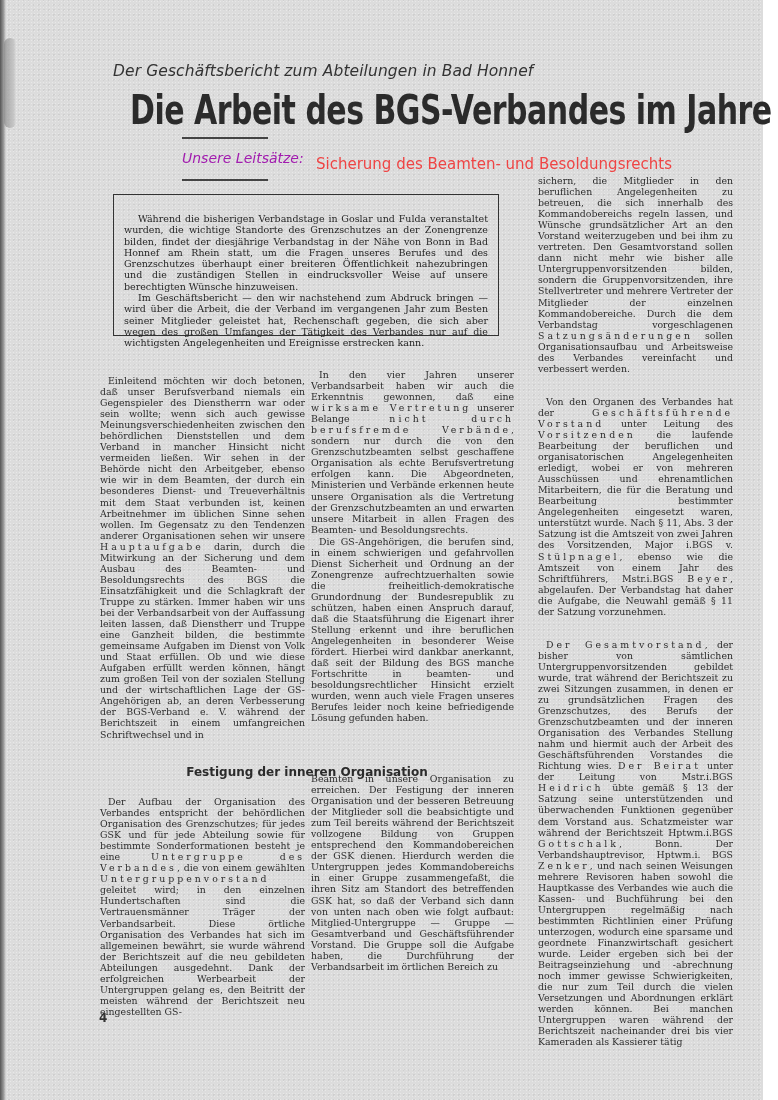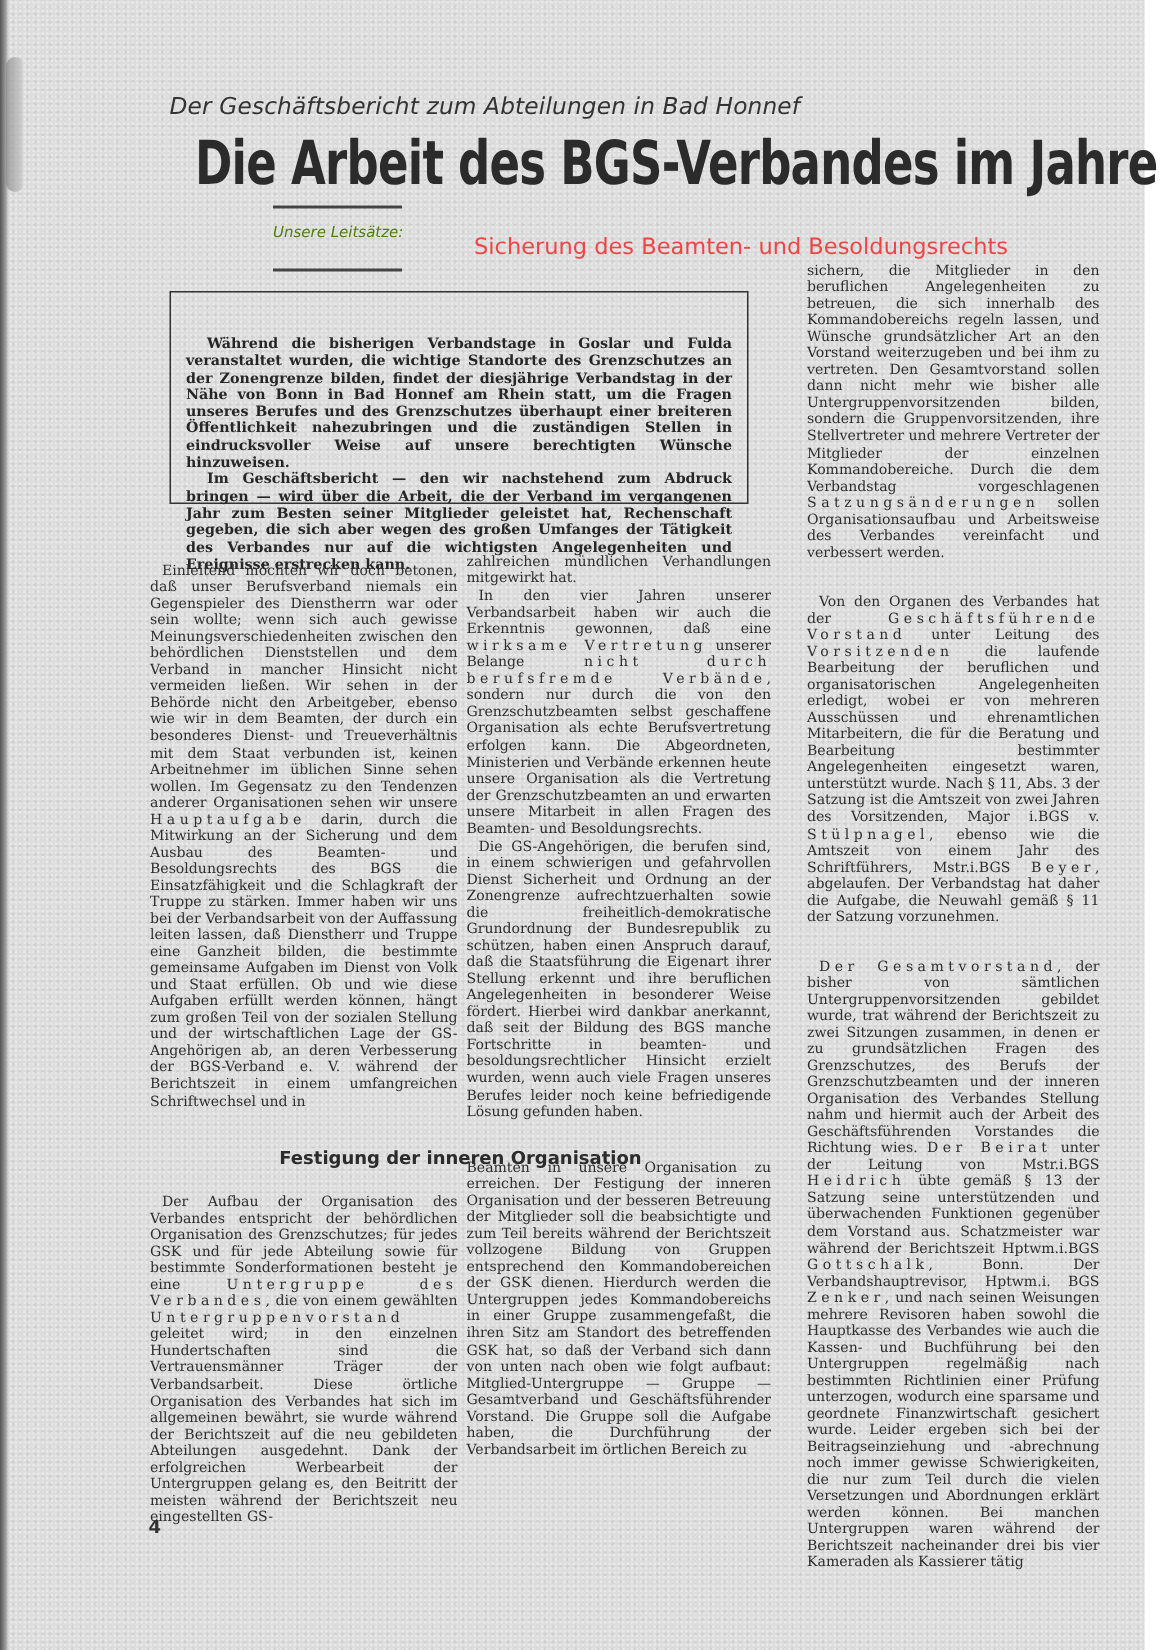--- a/index.html
+++ b/index.html
@@ -40,33 +40,33 @@
     transform: scaleY(1.35); transform-origin: top left;
     white-space: nowrap;
   }
   .mottos-label-wrap {
     position: absolute; left: 182px; top: 137px; width: 90px; height: 44px;
   }
   .rule { position: absolute; height: 1.5px; background: #444; }
   .mottos-label {
     position: absolute; left: 0; top: 13px;
     font-family: "DejaVu Sans", sans-serif; font-style: italic;
-    font-size: 10px; color: #4d7c0f; white-space: nowrap;
+    font-size: 14px; color: #a21caf; white-space: nowrap;
   }
   .mottos {
     position: absolute; left: 316px; top: 153px;
     font-family: "DejaVu Sans", sans-serif; font-size: 15px; line-height: 22px;
     color: #ef4444; white-space: nowrap;
   }
   .intro-box {
     position: absolute; left: 113px; top: 194px; width: 386px; height: 142px;
     border: 1.5px solid #333;
     box-sizing: border-box;
-    padding: 29px 10px 0 10px;
-    font-family: "DejaVu Serif", serif; font-weight: bold;
+    padding: 18px 10px 0 10px;
+    font-family: "DejaVu Serif", serif; font-weight: normal;
     font-size: 9.5px; line-height: 11.3px; color: #262626;
     text-align: justify;
   }
   .intro-box p { margin: 0; text-indent: 14px; }
   .col {
     position: absolute;
     font-size: 9.4px; line-height: 11.05px;
     text-align: justify; hyphens: manual;
     color: #2d2d2d;
   }
@@ -112,21 +112,20 @@
 <div class="intro-box">
   <p>Während die bisherigen Verbandstage in Goslar und Fulda veranstaltet wurden, die wichtige Standorte des Grenzschutzes an der Zonengrenze bilden, findet der diesjährige Verbandstag in der Nähe von Bonn in Bad Honnef am Rhein statt, um die Fragen unseres Berufes und des Grenzschutzes überhaupt einer breiteren Öffentlichkeit nahezubringen und die zuständigen Stellen in eindrucksvoller Weise auf unsere berechtigten Wünsche hinzuweisen.</p>
   <p>Im Geschäftsbericht — den wir nachstehend zum Abdruck bringen — wird über die Arbeit, die der Verband im vergangenen Jahr zum Besten seiner Mitglieder geleistet hat, Rechenschaft gegeben, die sich aber wegen des großen Umfanges der Tätigkeit des Verbandes nur auf die wichtigsten Angelegenheiten und Ereignisse erstrecken kann.</p>
 </div>
 
 <div class="col col-top-left">
   <p><span>Einleitend möchten wir doch betonen, daß unser Berufsverband niemals ein Gegenspieler des Dienstherrn war oder sein wollte; wenn sich auch gewisse Meinungsverschiedenheiten zwischen den behördlichen Dienststellen und dem Verband in mancher Hinsicht nicht vermeiden ließen. Wir sehen in der Behörde nicht den Arbeitgeber, ebenso wie wir in dem Beamten, der durch ein besonderes Dienst- und Treueverhältnis mit dem Staat verbunden ist, keinen Arbeitnehmer im üblichen Sinne sehen wollen. Im Gegensatz zu den Tendenzen anderer Organisationen sehen wir unsere </span><span class="spaced">Hauptaufgabe</span><span> darin, durch die Mitwirkung an der Sicherung und dem Ausbau des Beamten- und Besoldungsrechts des BGS die Einsatzfähigkeit und die Schlagkraft der Truppe zu stärken. Immer haben wir uns bei der Verbandsarbeit von der Auffassung leiten lassen, daß Dienstherr und Truppe eine Ganzheit bilden, die bestimmte gemeinsame Aufgaben im Dienst von Volk und Staat erfüllen. Ob und wie diese Aufgaben erfüllt werden können, hängt zum großen Teil von der sozialen Stellung und der wirtschaftlichen Lage der GS-Angehörigen ab, an deren Verbesserung der BGS-Verband e. V. während der Berichtszeit in einem umfangreichen Schriftwechsel und in</span></p>
 </div>
 
 <div class="col col-top-mid">
-  <p style="text-indent:0">zahlreichen mündlichen Verhandlungen mitgewirkt hat.</p>
   <p><span>In den vier Jahren unserer Verbandsarbeit haben wir auch die Erkenntnis gewonnen, daß eine </span><span class="spaced">wirksame Vertretung</span><span> unserer Belange </span><span class="spaced">nicht durch berufsfremde Verbände</span><span>, sondern nur durch die von den Grenzschutzbeamten selbst geschaffene Organisation als echte Berufsvertretung erfolgen kann. Die Abgeordneten, Ministerien und Verbände erkennen heute unsere Organisation als die Vertretung der Grenzschutzbeamten an und erwarten unsere Mitarbeit in allen Fragen des Beamten- und Besoldungsrechts.</span></p>
   <p>Die GS-Angehörigen, die berufen sind, in einem schwierigen und gefahrvollen Dienst Sicherheit und Ordnung an der Zonengrenze aufrechtzuerhalten sowie die freiheitlich-demokratische Grundordnung der Bundesrepublik zu schützen, haben einen Anspruch darauf, daß die Staatsführung die Eigenart ihrer Stellung erkennt und ihre beruflichen Angelegenheiten in besonderer Weise fördert. Hierbei wird dankbar anerkannt, daß seit der Bildung des BGS manche Fortschritte in beamten- und besoldungsrechtlicher Hinsicht erzielt wurden, wenn auch viele Fragen unseres Berufes leider noch keine befriedigende Lösung gefunden haben.</p>
 </div>
 
 <div class="subhead">Festigung der inneren Organisation</div>
 
 <div class="col col-bot-left">
   <p><span>Der Aufbau der Organisation des Verbandes entspricht der behördlichen Organisation des Grenzschutzes; für jedes GSK und für jede Abteilung sowie für bestimmte Sonderformationen besteht je eine </span><span class="spaced">Untergruppe des Verbandes</span><span>, die von einem gewählten </span><span class="spaced">Untergruppenvorstand</span><span> geleitet wird; in den einzelnen Hundertschaften sind die Vertrauensmänner Träger der Verbandsarbeit. Diese örtliche Organisation des Verbandes hat sich im allgemeinen bewährt, sie wurde während der Berichtszeit auf die neu gebildeten Abteilungen ausgedehnt. Dank der erfolgreichen Werbearbeit der Untergruppen gelang es, den Beitritt der meisten während der Berichtszeit neu eingestellten GS-</span></p>
 </div>
 

